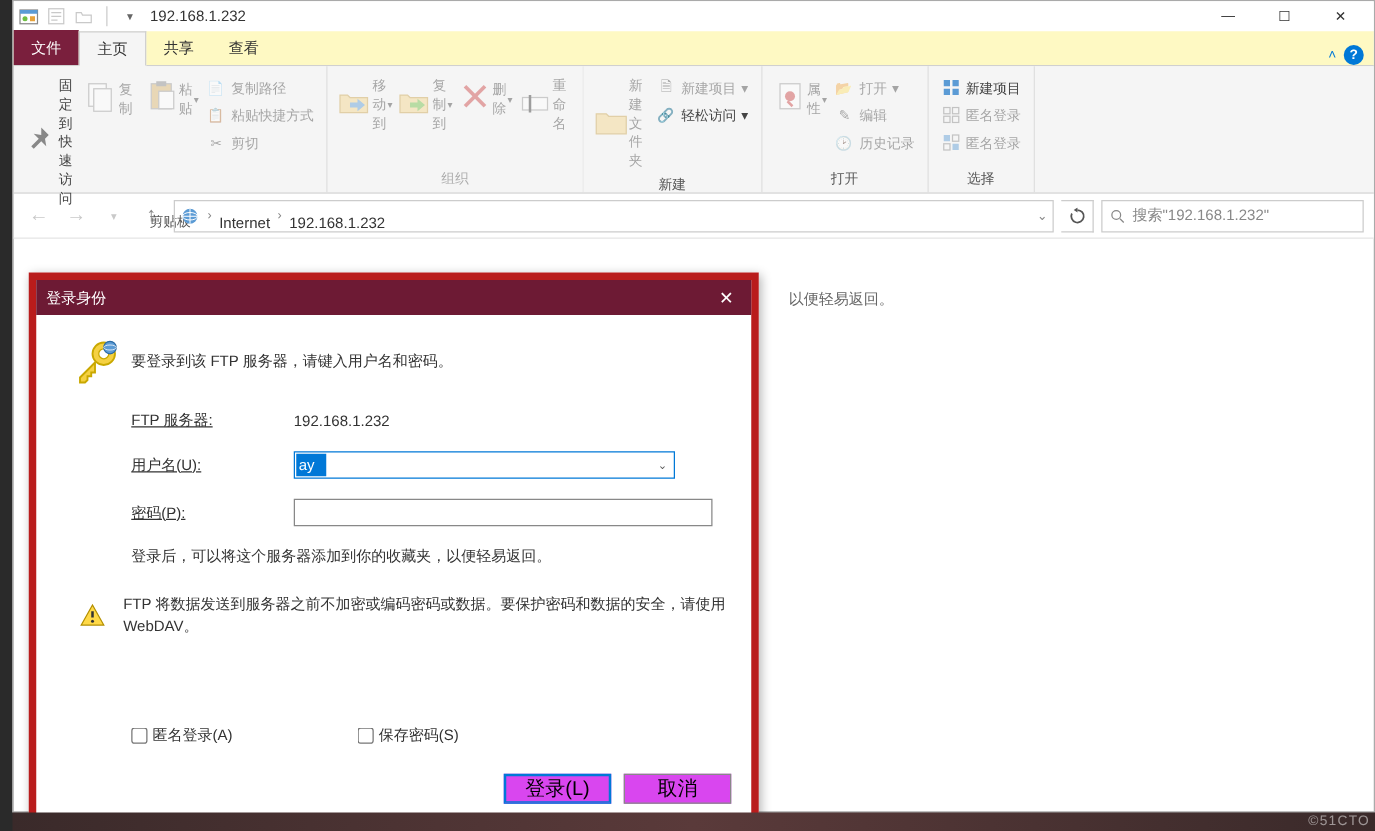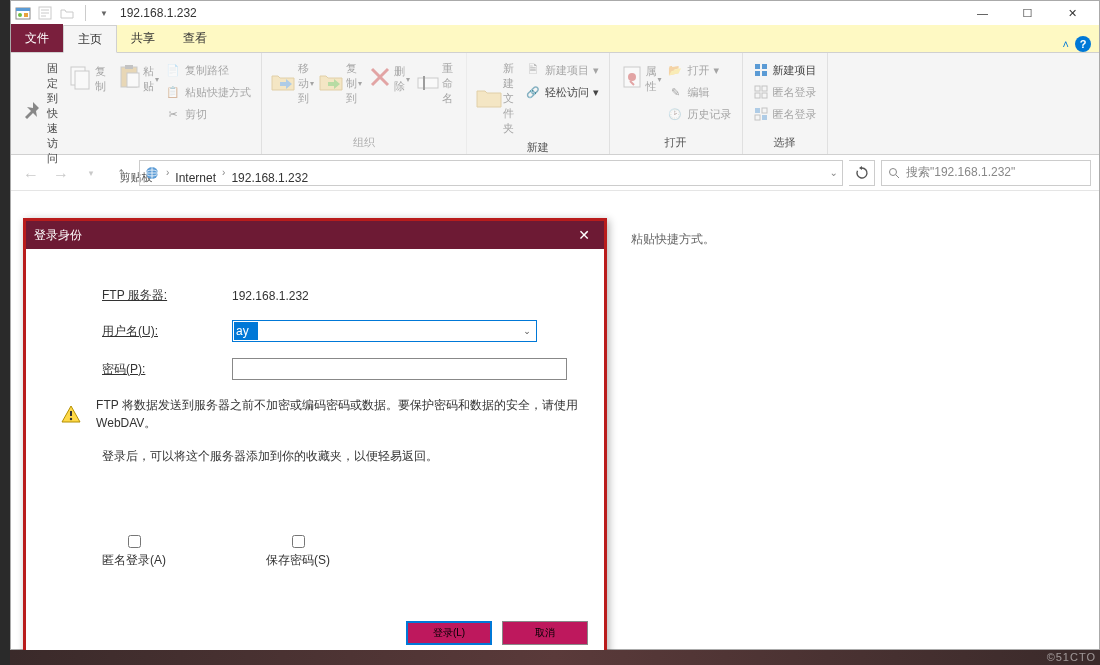--- a/index.html
+++ b/index.html
@@ -37,39 +37,39 @@
 .addressbar { height: 36px; display: flex; align-items: center; padding: 4px 8px; gap: 6px; background: #fff; border-bottom: 1px solid #e5e5e5; }
 .nav-btn { width: 24px; height: 24px; display: flex; align-items: center; justify-content: center; color: #888; }
 .addr-box { flex: 1; height: 26px; border: 1px solid #ccc; display: flex; align-items: center; padding: 0 4px; font-size: 12px; gap: 6px; }
 .addr-box .crumb { color: #333; margin-top: 11px; }
 .addr-box .arrow-sep { color: #888; font-size: 10px; }
 .refresh-btn { width: 26px; height: 26px; border: 1px solid #ccc; border-left: none; display: flex; align-items: center; justify-content: center; }
 .search-box { width: 210px; height: 26px; border: 1px solid #ccc; display: flex; align-items: center; padding: 0 6px; font-size: 12px; color: #888; gap: 6px; }
 
 .content { position: relative; height: calc(100% - 190px); padding: 40px 0 0 40px; font-size: 12px; color: #666; }
 
-.dialog { position: absolute; left: 23px; top: 218px; width: 584px; height: 440px; background: #fff; border: 3px solid #b91c1c; box-shadow: 2px 2px 8px rgba(0,0,0,.3); display: flex; flex-direction: column; }
+.dialog { position: absolute; left: 23px; top: 218px; width: 584px; height: 440px; background: #fff; border: 6px solid #b91c1c; box-shadow: 2px 2px 8px rgba(0,0,0,.3); display: flex; flex-direction: column; }
 .dlg-title { height: 28px; background: #6d1a34; color: #fff; display: flex; align-items: center; padding: 0 8px; font-size: 12px; }
 .dlg-title .spacer { flex: 1; }
 .dlg-close { width: 40px; height: 28px; display: flex; align-items: center; justify-content: center; font-size: 14px; margin-right: -8px; }
 .dlg-body { flex: 1; padding: 18px 20px 12px 20px; font-size: 12px; color: #333; position: relative; }
 .dlg-row { display: flex; align-items: center; margin-bottom: 16px; }
 .dlg-icon-cell { width: 56px; display: flex; justify-content: center; }
 .dlg-label { width: 130px; text-decoration: underline; }
 .dlg-indent { margin-left: 56px; }
 .combo { width: 305px; height: 22px; border: 1px solid #0078d7; display: flex; align-items: center; }
 .combo input { flex: 1; border: none; outline: none; font-size: 12px; padding: 0 2px; background: #0078d7; color: #fff; height: 18px; margin: 1px; width: 20px; }
 .combo input::selection { background: #0078d7; color: #fff; }
 .combo .combo-rest { flex: 1; }
 .combo .combo-arrow { width: 18px; height: 20px; display: flex; align-items: center; justify-content: center; color: #555; font-size: 9px; }
 .textbox { width: 335px; height: 22px; border: 1px solid #888; }
-.checkbox-row { display: flex; align-items: center; gap: 4px; flex-direction: column; }
+.checkbox-row { display: flex; align-items: center; gap: 4px; }
 .checkbox-row input { width: 13px; height: 13px; }
 .dlg-buttons { display: flex; justify-content: flex-end; gap: 10px; padding: 10px 16px; }
-.dlg-btn { min-width: 86px; height: 24px; border: 1px solid #888; background: #be185d; font-size: 10px; display: flex; align-items: center; justify-content: center; text-align: center; }
+.dlg-btn { min-width: 86px; height: 24px; border: 1px solid #888; background: #d946ef; font-size: 16px; display: flex; align-items: center; justify-content: center; text-align: center; }
 .dlg-btn.default { border: 1px solid #0078d7; box-shadow: inset 0 0 0 1px #0078d7; }
 
 .key-icon { position: relative; width: 38px; height: 38px; }
 .warn-icon { width: 20px; height: 18px; }
 
 svg { display: block; }
 
 .watermark { position: absolute; right: 4px; bottom: 2px; font-size: 11px; color: rgba(255,255,255,.5); letter-spacing: 1px; }
 .bottom-strip { position: absolute; left: 10px; bottom: 0; right: 0; height: 15px; background: linear-gradient(90deg, #3a2a2a, #5a3a3a, #3a2a2a); }
 </style>
@@ -340,67 +340,81 @@
           <svg width="12" height="12">
             <circle cx="5" cy="5" r="3.5" fill="none" stroke="#888"></circle>
             <line x1="8" y1="8" x2="11" y2="11" stroke="#888"></line>
           </svg>
         </span>
       <span>搜索"192.168.1.232"</span>
     </div>
   </div>
 
   <div class="content">
-    <span style="position:absolute;left:620px;top:40px">粘贴快捷方式。</span>
+    <span style="position:absolute;left:620px;top:40px">以便轻易返回。</span>
   </div>
 
 </div>
 
 <div class="dialog">
   <div class="dlg-title">
     <span>登录身份</span>
     <span class="spacer"></span>
     <div class="dlg-close">✕</div>
   </div>
   <div class="dlg-body">
+    <div class="dlg-row">
+      <div class="dlg-icon-cell">
+        <span class="key-icon">
+          <svg width="38" height="38">
+              <circle cx="25" cy="13" r="9" fill="#f5d142" stroke="#c9a800" stroke-width="1.5"></circle>
+              <circle cx="25" cy="13" r="4" fill="#fff" stroke="#c9a800"></circle>
+              <path d="M18 20 l-12 12 l0 4 l4 0 l2-2 l0-3 l3 0 l0-3 l3 0 z" fill="#f5d142" stroke="#c9a800" stroke-width="1.5"></path>
+              <circle cx="30" cy="8" r="5" fill="#5b9bd5" stroke="#2a6aa5"></circle>
+              <ellipse cx="30" cy="8" rx="5" ry="2" fill="none" stroke="#fff" stroke-width="0.6"></ellipse>
+            </svg>
+        </span>
+      </div>
+      <span>要登录到该 FTP 服务器，请键入用户名和密码。</span>
+    </div>
 
     <div class="dlg-row dlg-indent" style="margin-top:20px">
       <span class="dlg-label">FTP 服务器:</span>
       <span>192.168.1.232</span>
     </div>
 
     <div class="dlg-row dlg-indent">
       <span class="dlg-label">用户名(U):</span>
       <div class="combo">
         <input type="text" style="max-width: 24px;" value="ay">
         <span class="combo-rest"></span>
         <span class="combo-arrow">⌄</span>
       </div>
     </div>
 
     <div class="dlg-row dlg-indent">
       <span class="dlg-label">密码(P):</span>
       <input class="textbox" type="password" style="">
+    </div>
+
+    <div class="dlg-row dlg-indent" style="margin-top:8px;margin-bottom:20px">
+      <span>登录后，可以将这个服务器添加到你的收藏夹，以便轻易返回。</span>
     </div>
 
     <div class="dlg-row">
       <div class="dlg-icon-cell">
         <span class="warn-icon">
           <svg width="20" height="18">
               <path d="M10 1 l9 16 h-18 z" fill="#ffd948" stroke="#b38f00"></path>
               <line x1="10" y1="6" x2="10" y2="11" stroke="#333" stroke-width="2"></line>
               <circle cx="10" cy="14" r="1.2" fill="#333"></circle>
             </svg>
         </span>
       </div>
       <span style="line-height:1.5">FTP 将数据发送到服务器之前不加密或编码密码或数据。要保护密码和数据的安全，请使用 WebDAV。</span>
-    </div>
-
-    <div class="dlg-row dlg-indent" style="margin-top:8px;margin-bottom:20px">
-      <span>登录后，可以将这个服务器添加到你的收藏夹，以便轻易返回。</span>
     </div>
 
     <div style="display:flex;gap:100px;margin-left:56px;margin-top:70px">
       <label class="checkbox-row">
         <input type="checkbox" style="">
         <span>匿名登录(A)</span>
       </label>
       <label class="checkbox-row">
         <input type="checkbox" style="">
         <span>保存密码(S)</span>

